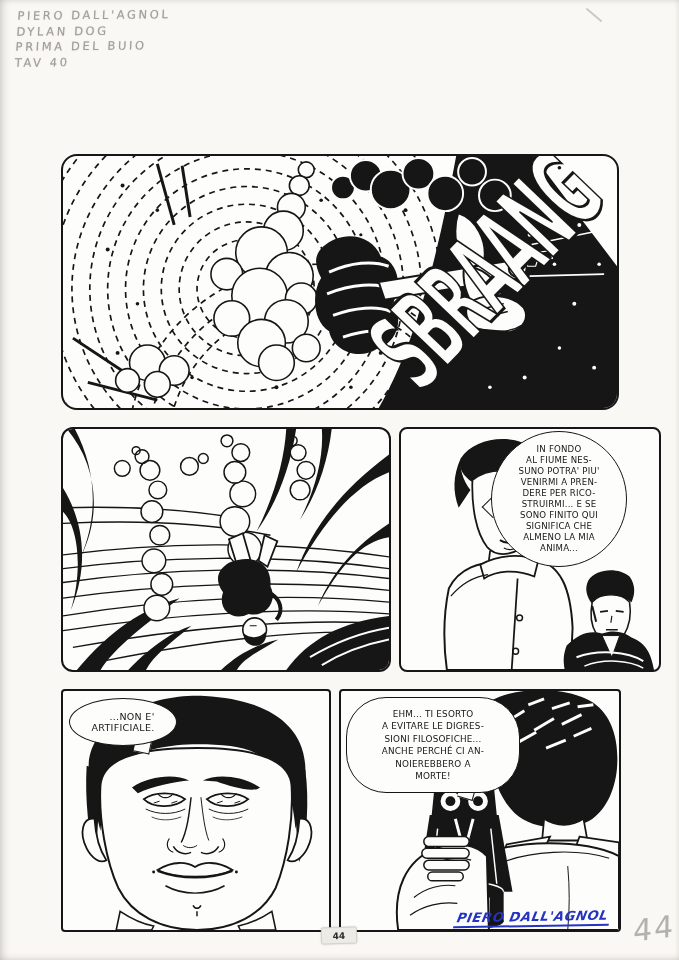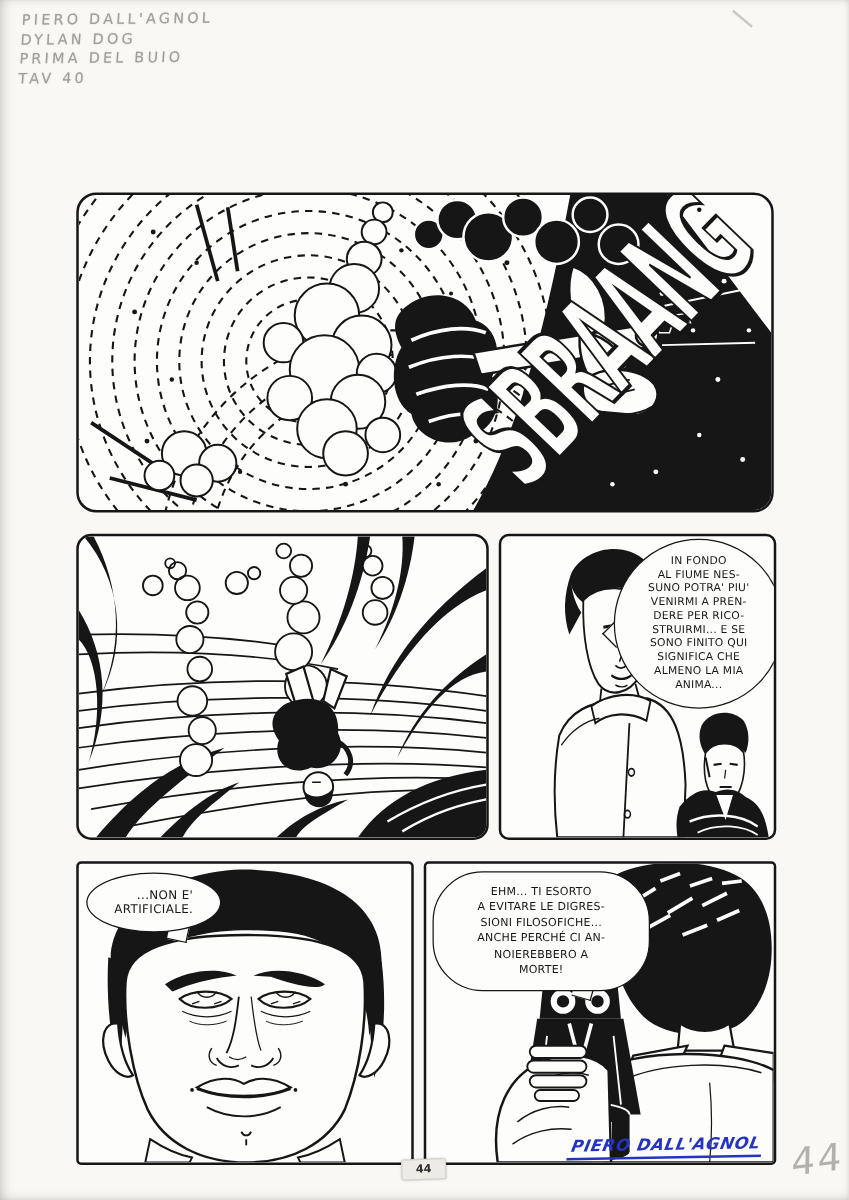--- a/index.html
+++ b/index.html
@@ -20,21 +20,21 @@
   .pencil-notes div{text-shadow:0 0 1px rgba(160,158,152,.6);}
   .pencil-tick{position:absolute;left:584px;top:14px;width:20px;height:2px;
     background:#ccc9c3;transform:rotate(40deg);}
   .panel{
     position:absolute;box-sizing:border-box;background:#fdfdfc;
     border:2.5px solid #161616;overflow:hidden;
   }
   .panel svg{display:block;width:100%;height:100%;}
   .p1{left:61px;top:154px;width:558px;height:256px;border-radius:16px;}
   .p2{left:61px;top:427px;width:330px;height:245px;border-radius:12px;}
-  .p3{left:399px;top:427px;width:222px;height:245px;border-radius:8px;padding-left:40px;}
+  .p3{left:399px;top:427px;width:262px;height:245px;border-radius:8px;padding-left:40px;}
   .p4{left:61px;top:689px;width:270px;height:243px;border-radius:4px;}
   .p5{left:339px;top:689px;width:282px;height:243px;border-radius:4px;}
   .balloon{
     position:absolute;background:#fdfdfc;border:1.8px solid #161616;
     color:#161616;display:flex;align-items:center;justify-content:center;
     text-align:center;z-index:5;
   }
   .balloon span{white-space:pre-line;display:block;}
   .b3{left:90px;top:2px;width:134px;height:134px;border-radius:50%;
       font-size:8.6px;line-height:11px;letter-spacing:.2px;}

